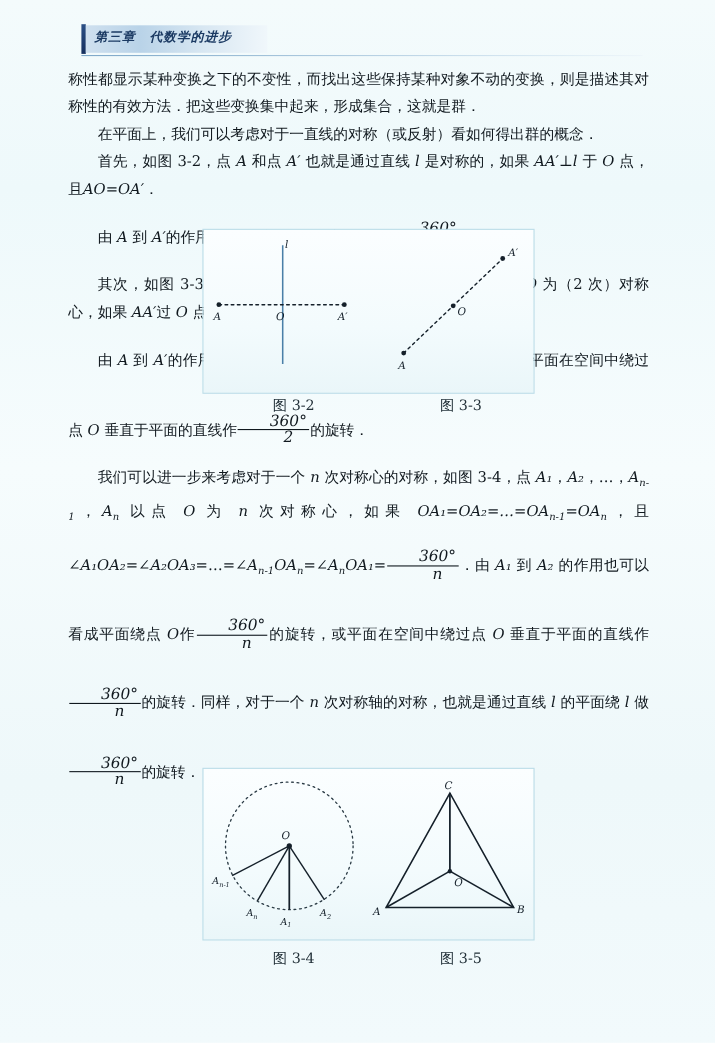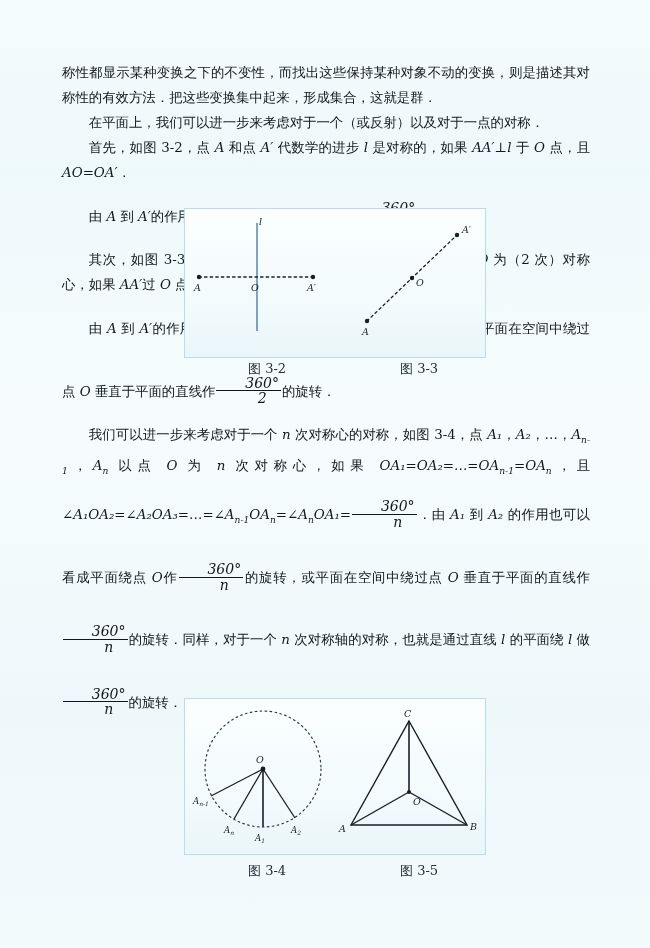--- a/index.html
+++ b/index.html
@@ -140,29 +140,35 @@
     letter-spacing: 0.8px;
     color: #ffffff;
     opacity: 0.92;
   }
 </style>
 </head>
 <body>
 
 <div class="page">
 
+  <div class="header">
+    <div class="header-bar"></div>
+    <div class="header-band"></div>
+    <div class="header-title">第三章　代数学的进步</div>
+    <div class="header-rule"></div>
+  </div>
 
   <div class="content">
 
     <p class="para"><span>称性都显示某种变换之下的不变性，而找出这些保持某种对象不动的变换，则是描述其对</span><span>称性的有效方法．把这些变换集中起来，形成集合，这就是群．</span></p>
 
 
-    <p class="para indent">在平面上，我们可以进一步来考虑对于一个（或反射）以及对于一点的对称．</p>
-
-    <p class="para indent"><span>首先，如图 3-2，点 </span><span class="it">A</span><span> 和点 </span><span class="it">A′</span><span> 代数学的进步 </span><span class="it">l</span><span> 是对称的，如果 </span><span class="it">AA′</span><span>⊥</span><span class="it">l</span><span> 于 </span><span class="it">O</span><span> 点，</span><span>且</span><span class="it">AO=OA′</span><span>．</span></p>
+    <p class="para indent">在平面上，我们可以考虑对于一直线的对称（或反射）看如何得出群的概念．</p>
+
+    <p class="para indent"><span>首先，如图 3-2，点 </span><span class="it">A</span><span> 和点 </span><span class="it">A′</span><span> 也就是通过直线 </span><span class="it">l</span><span> 是对称的，如果 </span><span class="it">AA′</span><span>⊥</span><span class="it">l</span><span> 于 </span><span class="it">O</span><span> 点，</span><span>且</span><span class="it">AO=OA′</span><span>．</span></p>
 
     <p class="para indent"><span>由 </span><span class="it">A</span><span> 到 </span><span class="it">A′</span><span>的作用也可以看成平面在空间中作</span><span class="frac"><span class="num">360°</span><span class="den">2</span></span><span>的旋转．</span></p>
 
     <p class="para indent"><span>其次，如图 3-3，点 </span><span class="it">A</span><span> 和点 </span><span class="it">A′</span><span> 叫做对于点 </span><span class="it">O</span><span> 是对称的，或以 </span><span class="it">O</span><span> 为（2 次）对称心，</span><span>如果 </span><span class="it">AA′</span><span>过 </span><span class="it">O</span><span> 点，且 </span><span class="it">AO=OA′</span><span>．</span></p>
 
     <p class="para indent"><span>由 </span><span class="it">A</span><span> 到 </span><span class="it">A′</span><span>的作用也可以看成平面绕</span><span class="it">O</span><span> 点作</span><span class="frac"><span class="num">360°</span><span class="den">2</span></span><span>的旋转，或平面在空间中绕过点 </span><span class="it">O</span><span> 垂</span><span>直于平面的直线作</span><span class="frac"><span class="num">360°</span><span class="den">2</span></span><span>的旋转．</span></p>
 
     <p class="para indent"><span>我们可以进一步来考虑对于一个 </span><span class="it">n</span><span> 次对称心的对称，如图 3-4，点 </span><span class="it">A₁</span><span>，</span><span class="it">A₂</span><span>，…，</span><span class="it">A</span><sub class="sm">n-1</sub><span>，</span><span class="it">A</span><sub class="sm">n</sub><span> 以点 </span><span class="it">O</span><span> 为 </span><span class="it">n</span><span> 次对称心，如果 </span><span class="it">OA₁=OA₂=…=OA</span><sub class="sm">n-1</sub><span class="it">=OA</span><sub class="sm">n</sub><span>，且 </span><span class="it">∠A₁OA₂</span><span>=</span><span class="it">∠A₂OA₃</span><span>=…=</span><span class="it">∠A</span><sub class="sm">n-1</sub><span class="it">OA</span><sub class="sm">n</sub><span>=</span><span class="it">∠A</span><sub class="sm">n</sub><span class="it">OA₁</span><span>=</span><span class="frac"><span class="num">360°</span><span class="den">n</span></span><span>．由 </span><span class="it">A₁</span><span> 到 </span><span class="it">A₂</span><span> 的作用也可以看成平面绕点 </span><span class="it">O</span><span>作</span><span class="frac"><span class="num">360°</span><span class="den">n</span></span><span>的旋转，或平面在空间中绕过点 </span><span class="it">O</span><span> 垂直于平面的直线作</span><span class="frac"><span class="num">360°</span><span class="den">n</span></span><span>的旋转．同样，对于</span><span>一个 </span><span class="it">n</span><span> 次对称轴的对称，也就是通过直线 </span><span class="it">l</span><span> 的平面绕 </span><span class="it">l</span><span> 做</span><span class="frac"><span class="num">360°</span><span class="den">n</span></span><span>的旋转．</span></p>
 
   </div>

